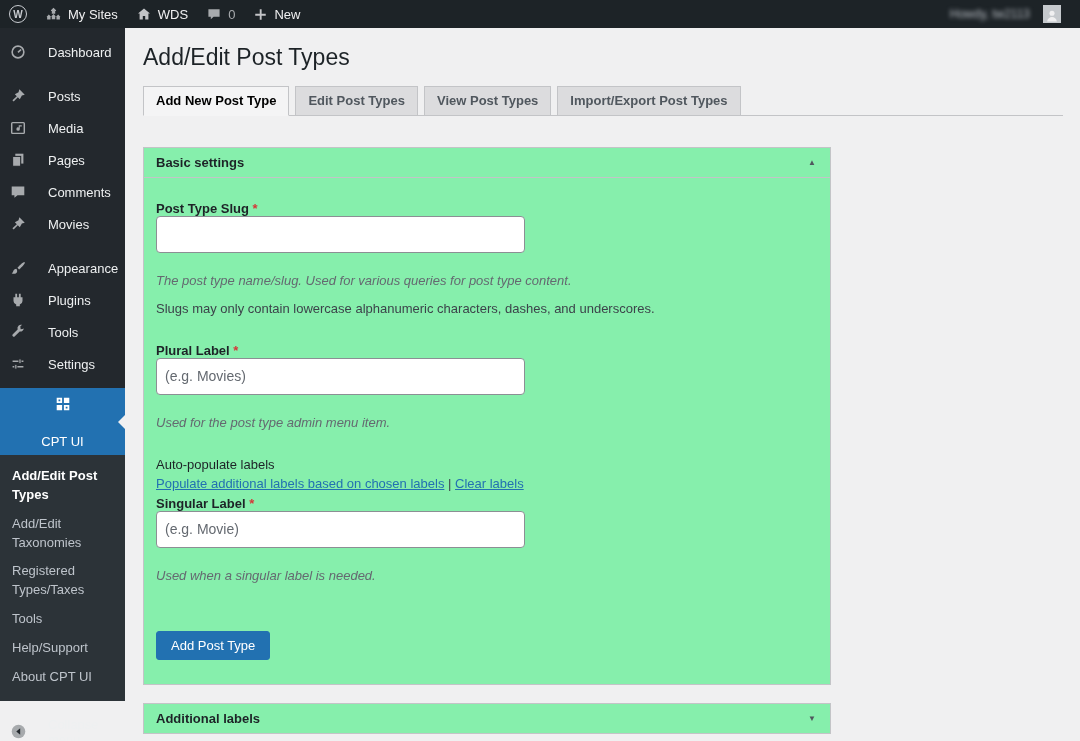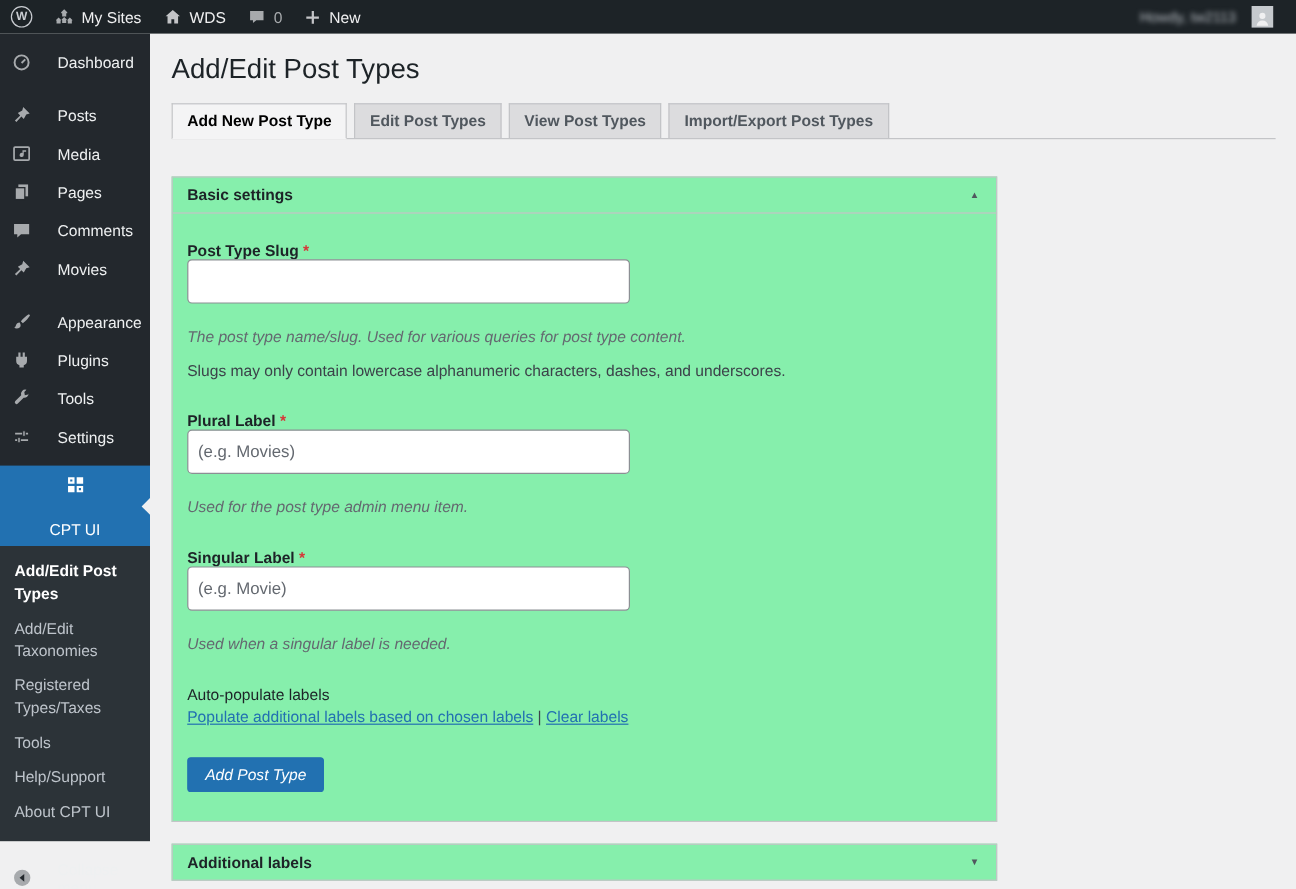--- a/index.html
+++ b/index.html
@@ -111,21 +111,20 @@
   .text-input::placeholder { color:#646970; opacity:1; }
   .help-italic { font-style:italic; color:#646970; font-size:13px; margin-top:20px; }
   .help-note { color:#3c434a; font-size:13px; margin-top:13px; }
   .links-line { padding-top:4px; font-size:13px; color:#3c434a; }
   .link { color:#2271b1; text-decoration:underline; cursor:pointer; }
 
   .btn-primary {
     display:inline-block; background:#2271b1; border:1px solid #2271b1; color:#fff;
     font-size:13px; font-weight:400; padding:6px 14px; border-radius:3px; cursor:pointer;
     font-family:"Liberation Sans", sans-serif;
-    font-style:italic;
   }
   .panel-submit { margin-top:26px; }
   .footer-submit { margin:16px 0 0 18px; }
 </style>
 </head>
 <body>
 
 <div class="adminbar">
   <div class="ab-item">
     <span class="wplogo">W</span>
@@ -326,40 +325,40 @@
         <div class="form-label">
           <span>Plural Label</span>
           <span class="required">*</span>
         </div>
         <div class="form-field">
           <input class="text-input" type="text" placeholder="(e.g. Movies)" style="">
           <div class="help-italic">Used for the post type admin menu item.</div>
         </div>
       </div>
 
-      <div class="form-row">
-        <div class="form-label">
-          <span>Singular Label</span>
-          <span class="required">*</span>
-        </div>
-        <div class="form-field">
-          <input class="text-input" type="text" placeholder="(e.g. Movie)" style="">
-          <div class="help-italic">Used when a singular label is needed.</div>
-        </div>
-      </div>
-
       <div class="form-row" style="margin-bottom:0">
         <div class="form-label normal">Auto-populate labels</div>
         <div class="form-field links-line">
           <span class="link">Populate additional labels based on chosen labels</span>
           <span>|</span>
           <span class="link">Clear labels</span>
         </div>
       </div>
 
+      <div class="form-row">
+        <div class="form-label">
+          <span>Singular Label</span>
+          <span class="required">*</span>
+        </div>
+        <div class="form-field">
+          <input class="text-input" type="text" placeholder="(e.g. Movie)" style="">
+          <div class="help-italic">Used when a singular label is needed.</div>
+        </div>
+      </div>
+
       <button class="btn-primary panel-submit">Add Post Type</button>
     </div>
   </div>
 
   
   <div class="panel">
     <div class="panel-header">
       <span class="panel-title">Additional labels</span>
       <span class="panel-toggle">▼</span>
     </div>

